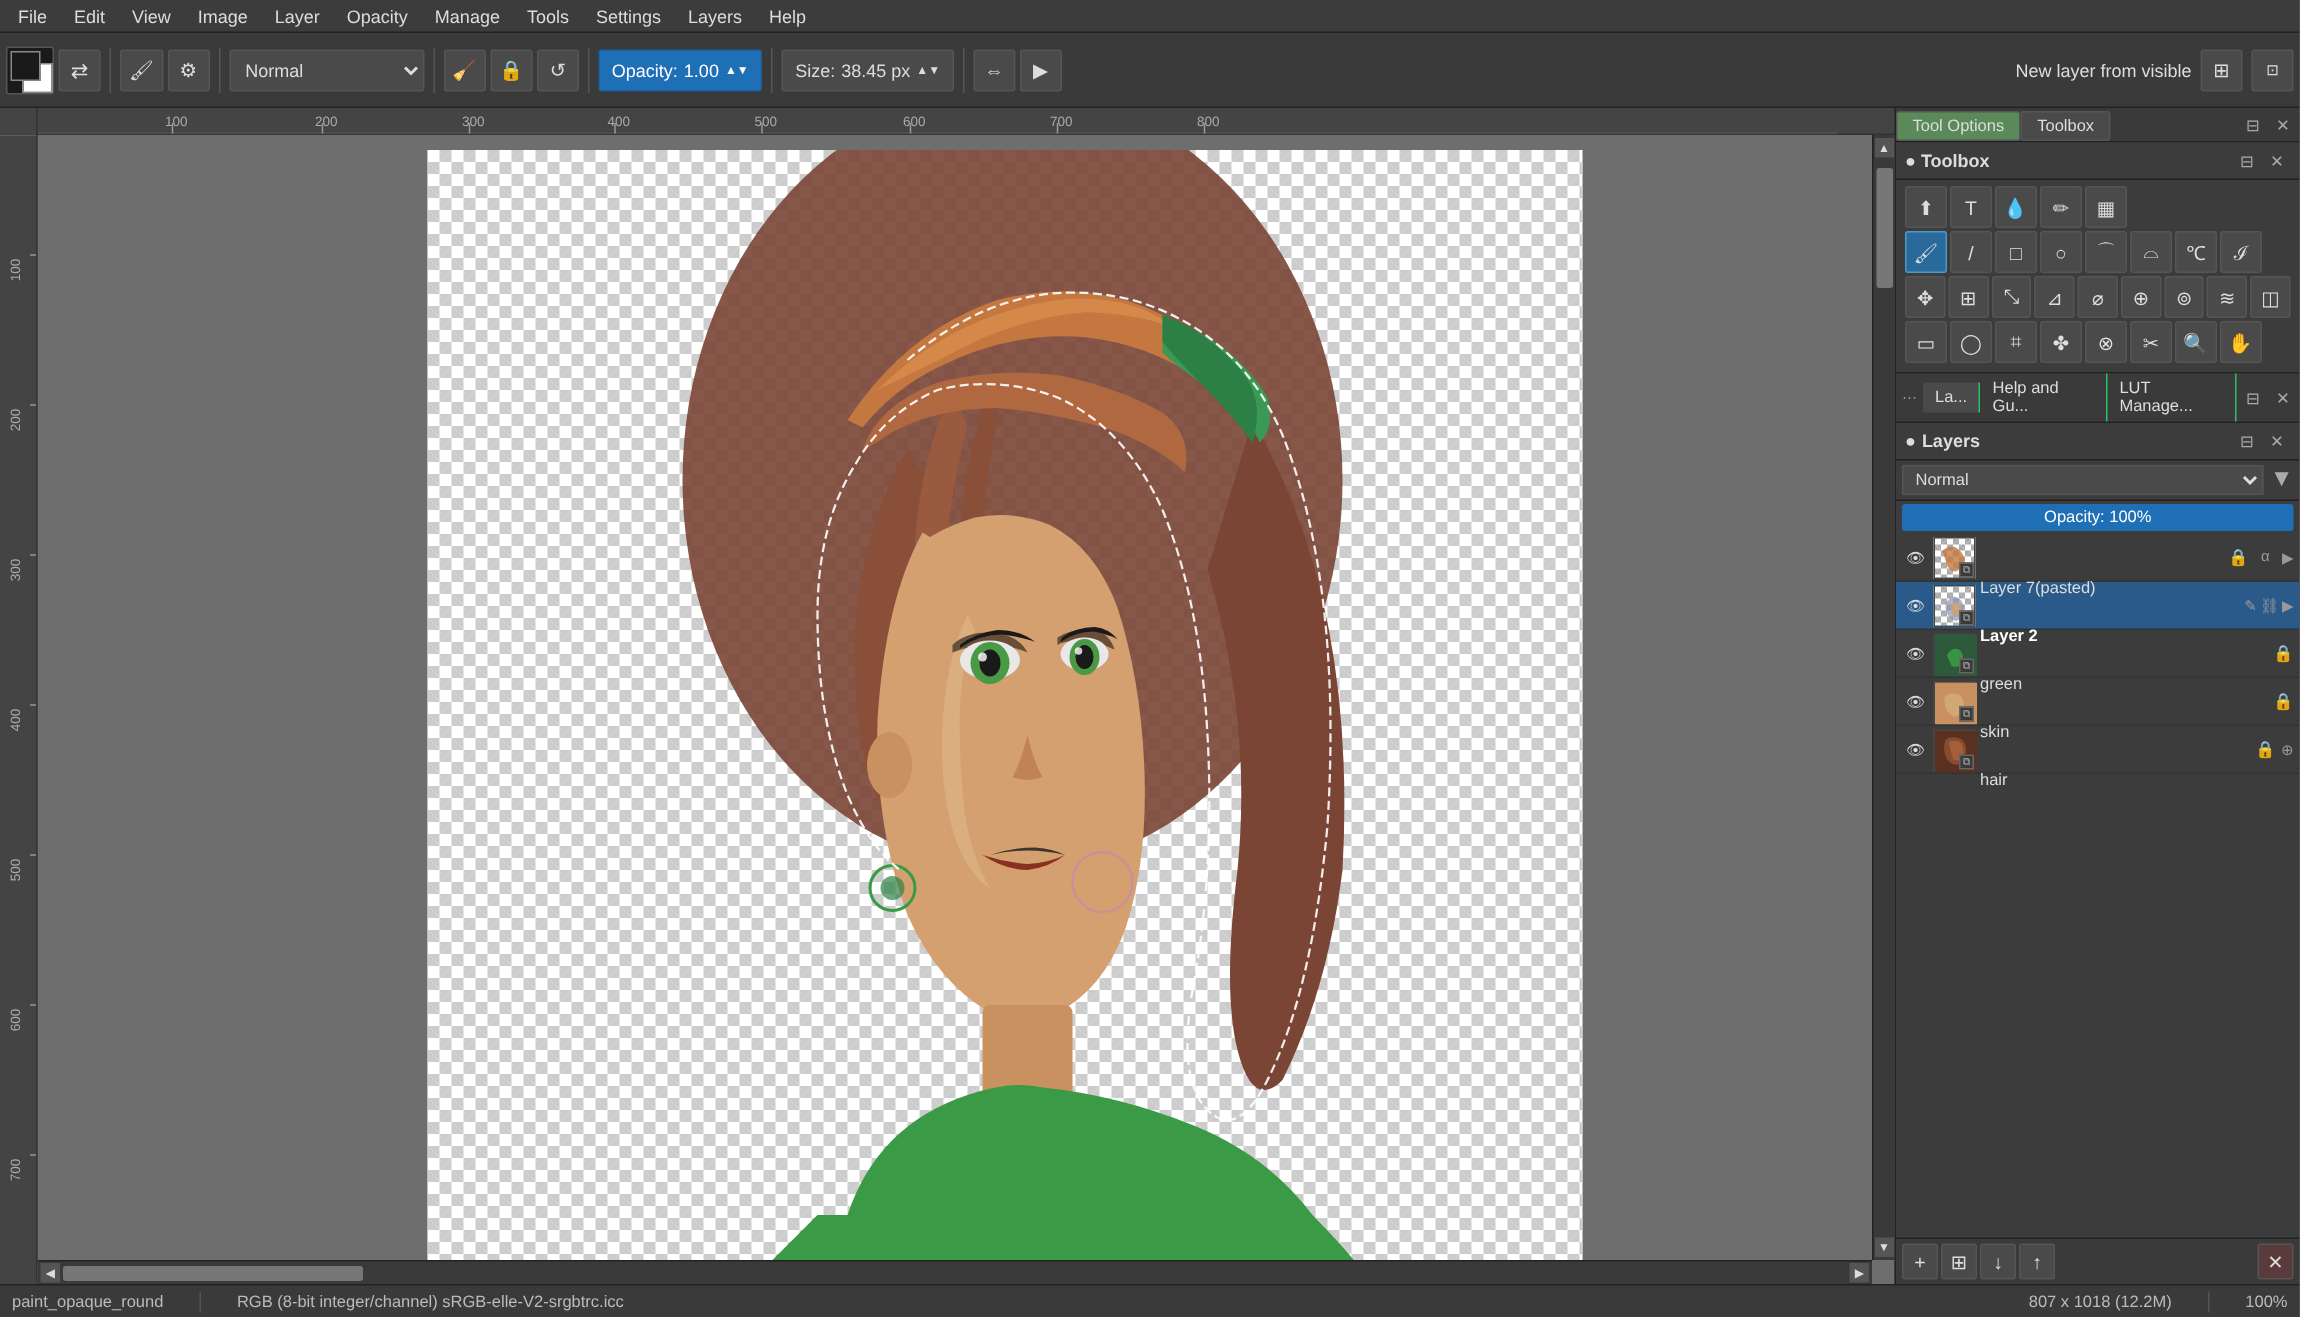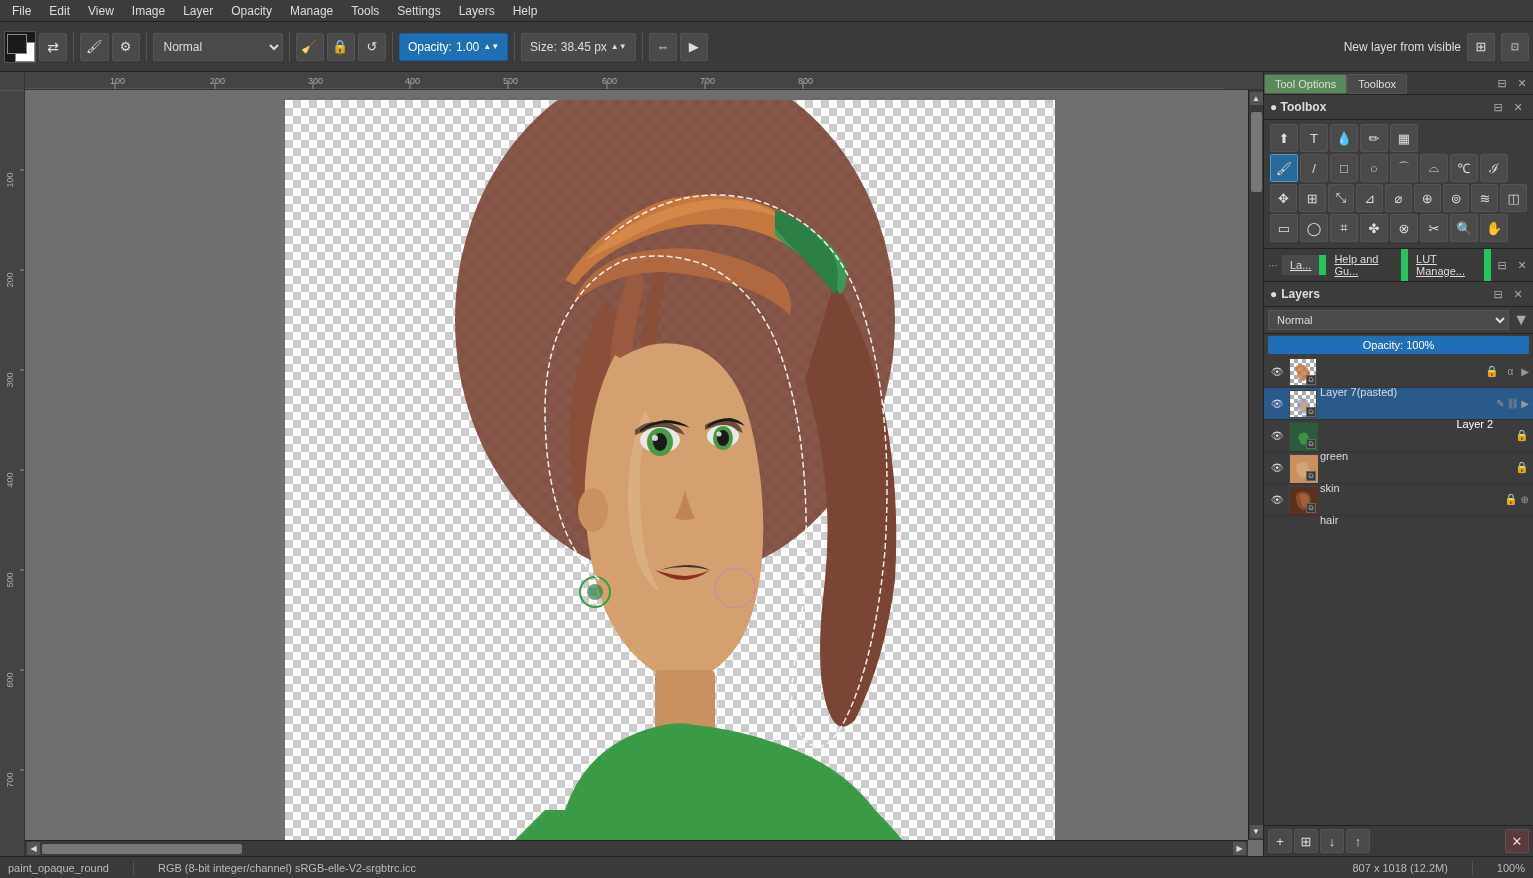--- a/index.html
+++ b/index.html
@@ -38,21 +38,21 @@
     
     #right-panel { width: 270px; background: #3c3c3c; border-left: 1px solid #222; display: flex; flex-direction: column; overflow: hidden; }
     .panel-tab { padding: 3px 10px; background: #4a4a4a; border: 1px solid #555; color: #ddd; cursor: pointer; font-size: 11px; border-radius: 2px; }
     .panel-tab.active { background: #5a8a5a; }
 
     
     #toolbox-panel { background: #3c3c3c; padding: 4px; }
     .tool-row { display: flex; gap: 2px; margin-bottom: 2px; }
     .tool-btn { width: 28px; height: 28px; background: #4a4a4a; border: 1px solid #555; color: #ddd; cursor: pointer; display: flex; align-items: center; justify-content: center; font-size: 13px; border-radius: 2px; }
     .tool-btn.active { background: #2a6a9a; border-color: #4a9aca; }
-    .layers-tab { padding: 4px 8px; font-size: 11px; color: #ddd; cursor: pointer; border-right: 7px solid #22c55e; text-decoration: underline; }
+    .layers-tab { padding: 4px 8px; font-size: 11px; color: #ddd; cursor: pointer; border-right: 1px solid #22c55e; }
     .layers-tab.active { background: #4a4a4a; }
     .layers-mode-row { display: flex; align-items: center; padding: 3px 4px; gap: 4px; border-bottom: 1px solid #222; }
     .layers-mode-select { background: #4a4a4a; border: 1px solid #555; color: #ddd; padding: 2px 4px; font-size: 11px; flex: 1; }
     .layers-opacity-bar { background: #1e6fb5; color: #fff; font-size: 11px; padding: 3px 0; text-align: center; margin: 2px 4px; border-radius: 2px; }
     .layer-item { display: flex; align-items: center; padding: 2px 4px; gap: 3px; border-bottom: 1px solid #333; height: 32px; cursor: pointer; }
     .layer-item.selected { background: #2a5a8a; }
     .layer-eye { width: 18px; height: 18px; display: flex; align-items: center; justify-content: center; font-size: 10px; cursor: pointer; }
     .layer-thumb { width: 28px; height: 28px; background: #555; border: 1px solid #444; flex-shrink: 0; }
     .layer-thumb.checker-thumb { 
       background-image: linear-gradient(45deg, #aaa 25%, transparent 25%), linear-gradient(-45deg, #aaa 25%, transparent 25%), linear-gradient(45deg, transparent 75%, #aaa 75%), linear-gradient(-45deg, transparent 75%, #aaa 75%);
@@ -387,21 +387,21 @@
 
       <div class="layer-item selected">
         <div class="layer-eye">👁</div>
         <div class="layer-thumb checker-thumb" style="position:relative;">
           <svg width="28" height="28" viewBox="0 0 28 28">
             <path d="M8 10 Q12 5 16 8 Q20 11 19 17 Q18 22 14 23 Q10 22 8 18 Q6 14 8 10 Z" fill="#8899bb" opacity="0.7"></path>
             <path d="M10 12 Q14 9 17 12 Q18 16 16 19 Q13 21 11 18 Z" fill="#d4a070" opacity="0.8"></path>
           </svg>
           <div style="position:absolute;bottom:0;right:0;width:10px;height:10px;background:#3a3a3a;border:1px solid #666;display:flex;align-items:center;justify-content:center;font-size:7px;color:#aaa;">⧉</div>
         </div>
-        <div class="layer-name" style="color:#fff;font-weight:normal;text-align:right;">Layer 2</div>
+        <div class="layer-name" style="color:#fff;font-weight:bold;">Layer 2</div>
         <div style="display:flex;gap:2px;align-items:center;">
           <div style="font-size:10px;color:#999;">✎</div>
           <div style="font-size:10px;color:#999;">⛓</div>
           <div style="font-size:10px;color:#999;">▶</div>
         </div>
       </div>
 
       <div class="layer-item">
         <div class="layer-eye">👁</div>
         <div class="layer-thumb" style="background:#2d5a3a;position:relative;">

